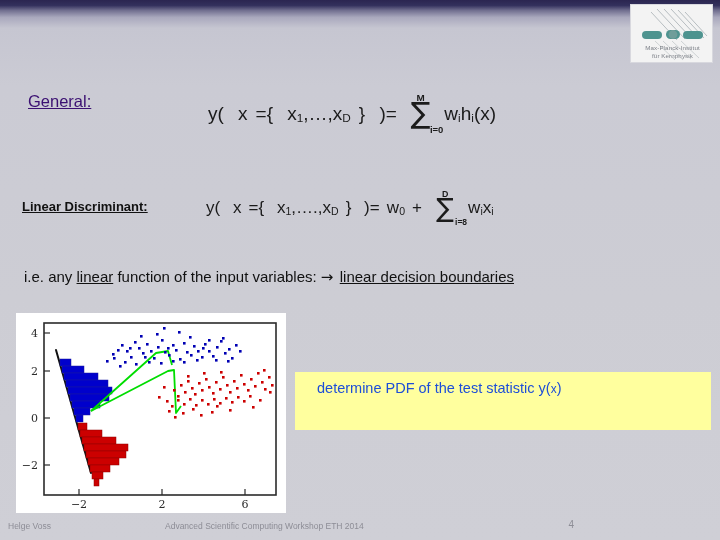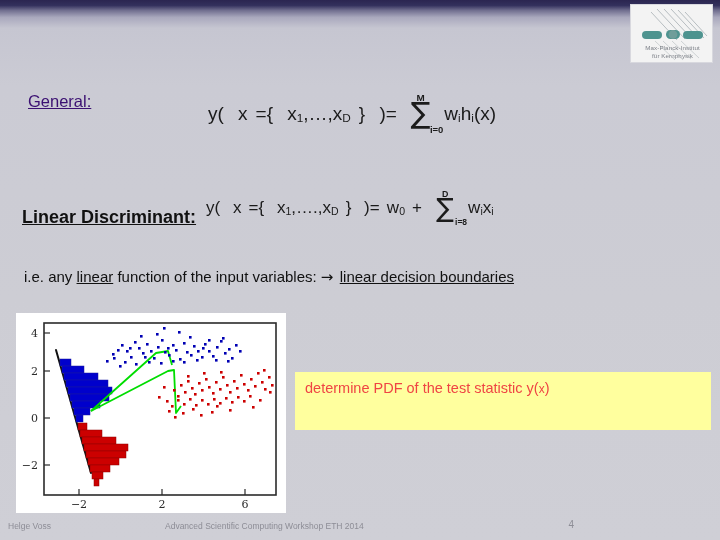--- a/index.html
+++ b/index.html
@@ -62,22 +62,22 @@
   .label-general {
     position: absolute;
     left: 28px; top: 92px;
     font-size: 16.5px;
     color: #3b1072;
     text-decoration: underline;
     font-family: "Liberation Sans", sans-serif;
   }
   .label-lindisc {
     position: absolute;
-    left: 22px; top: 207px;
-    font-size: 18px;
+    left: 22px; top: 199px;
+    font-size: 13px;
     font-weight: bold;
     color: #111111;
     text-decoration: underline;
     font-family: "Liberation Sans", sans-serif;
   }
 
   
   .formula {
     position: absolute;
     color: #1b1b1b;
@@ -125,24 +125,24 @@
     background: #ffffff;
   }
   #plot-svg { display:block; }
 
   
   #callout {
     position: absolute;
     left: 295px; top: 372px;
     width: 416px; height: 58px;
     background: #ffff9e;
-    padding: 5px 8px 5px 10px;
+    padding: 5px 8px 5px 22px;
     font-size: 14.5px;
     line-height: 23px;
-    color: #ef4444;
+    color: #1d4ed8;
     font-family: "Liberation Sans", sans-serif;
     white-space: nowrap;
   }
   #callout .arrow { font-family: "DejaVu Sans", sans-serif; }
   .small-x { font-size: .82em; }
 
   
   #footer {
     position: absolute;
     left: 0; bottom: 0;

